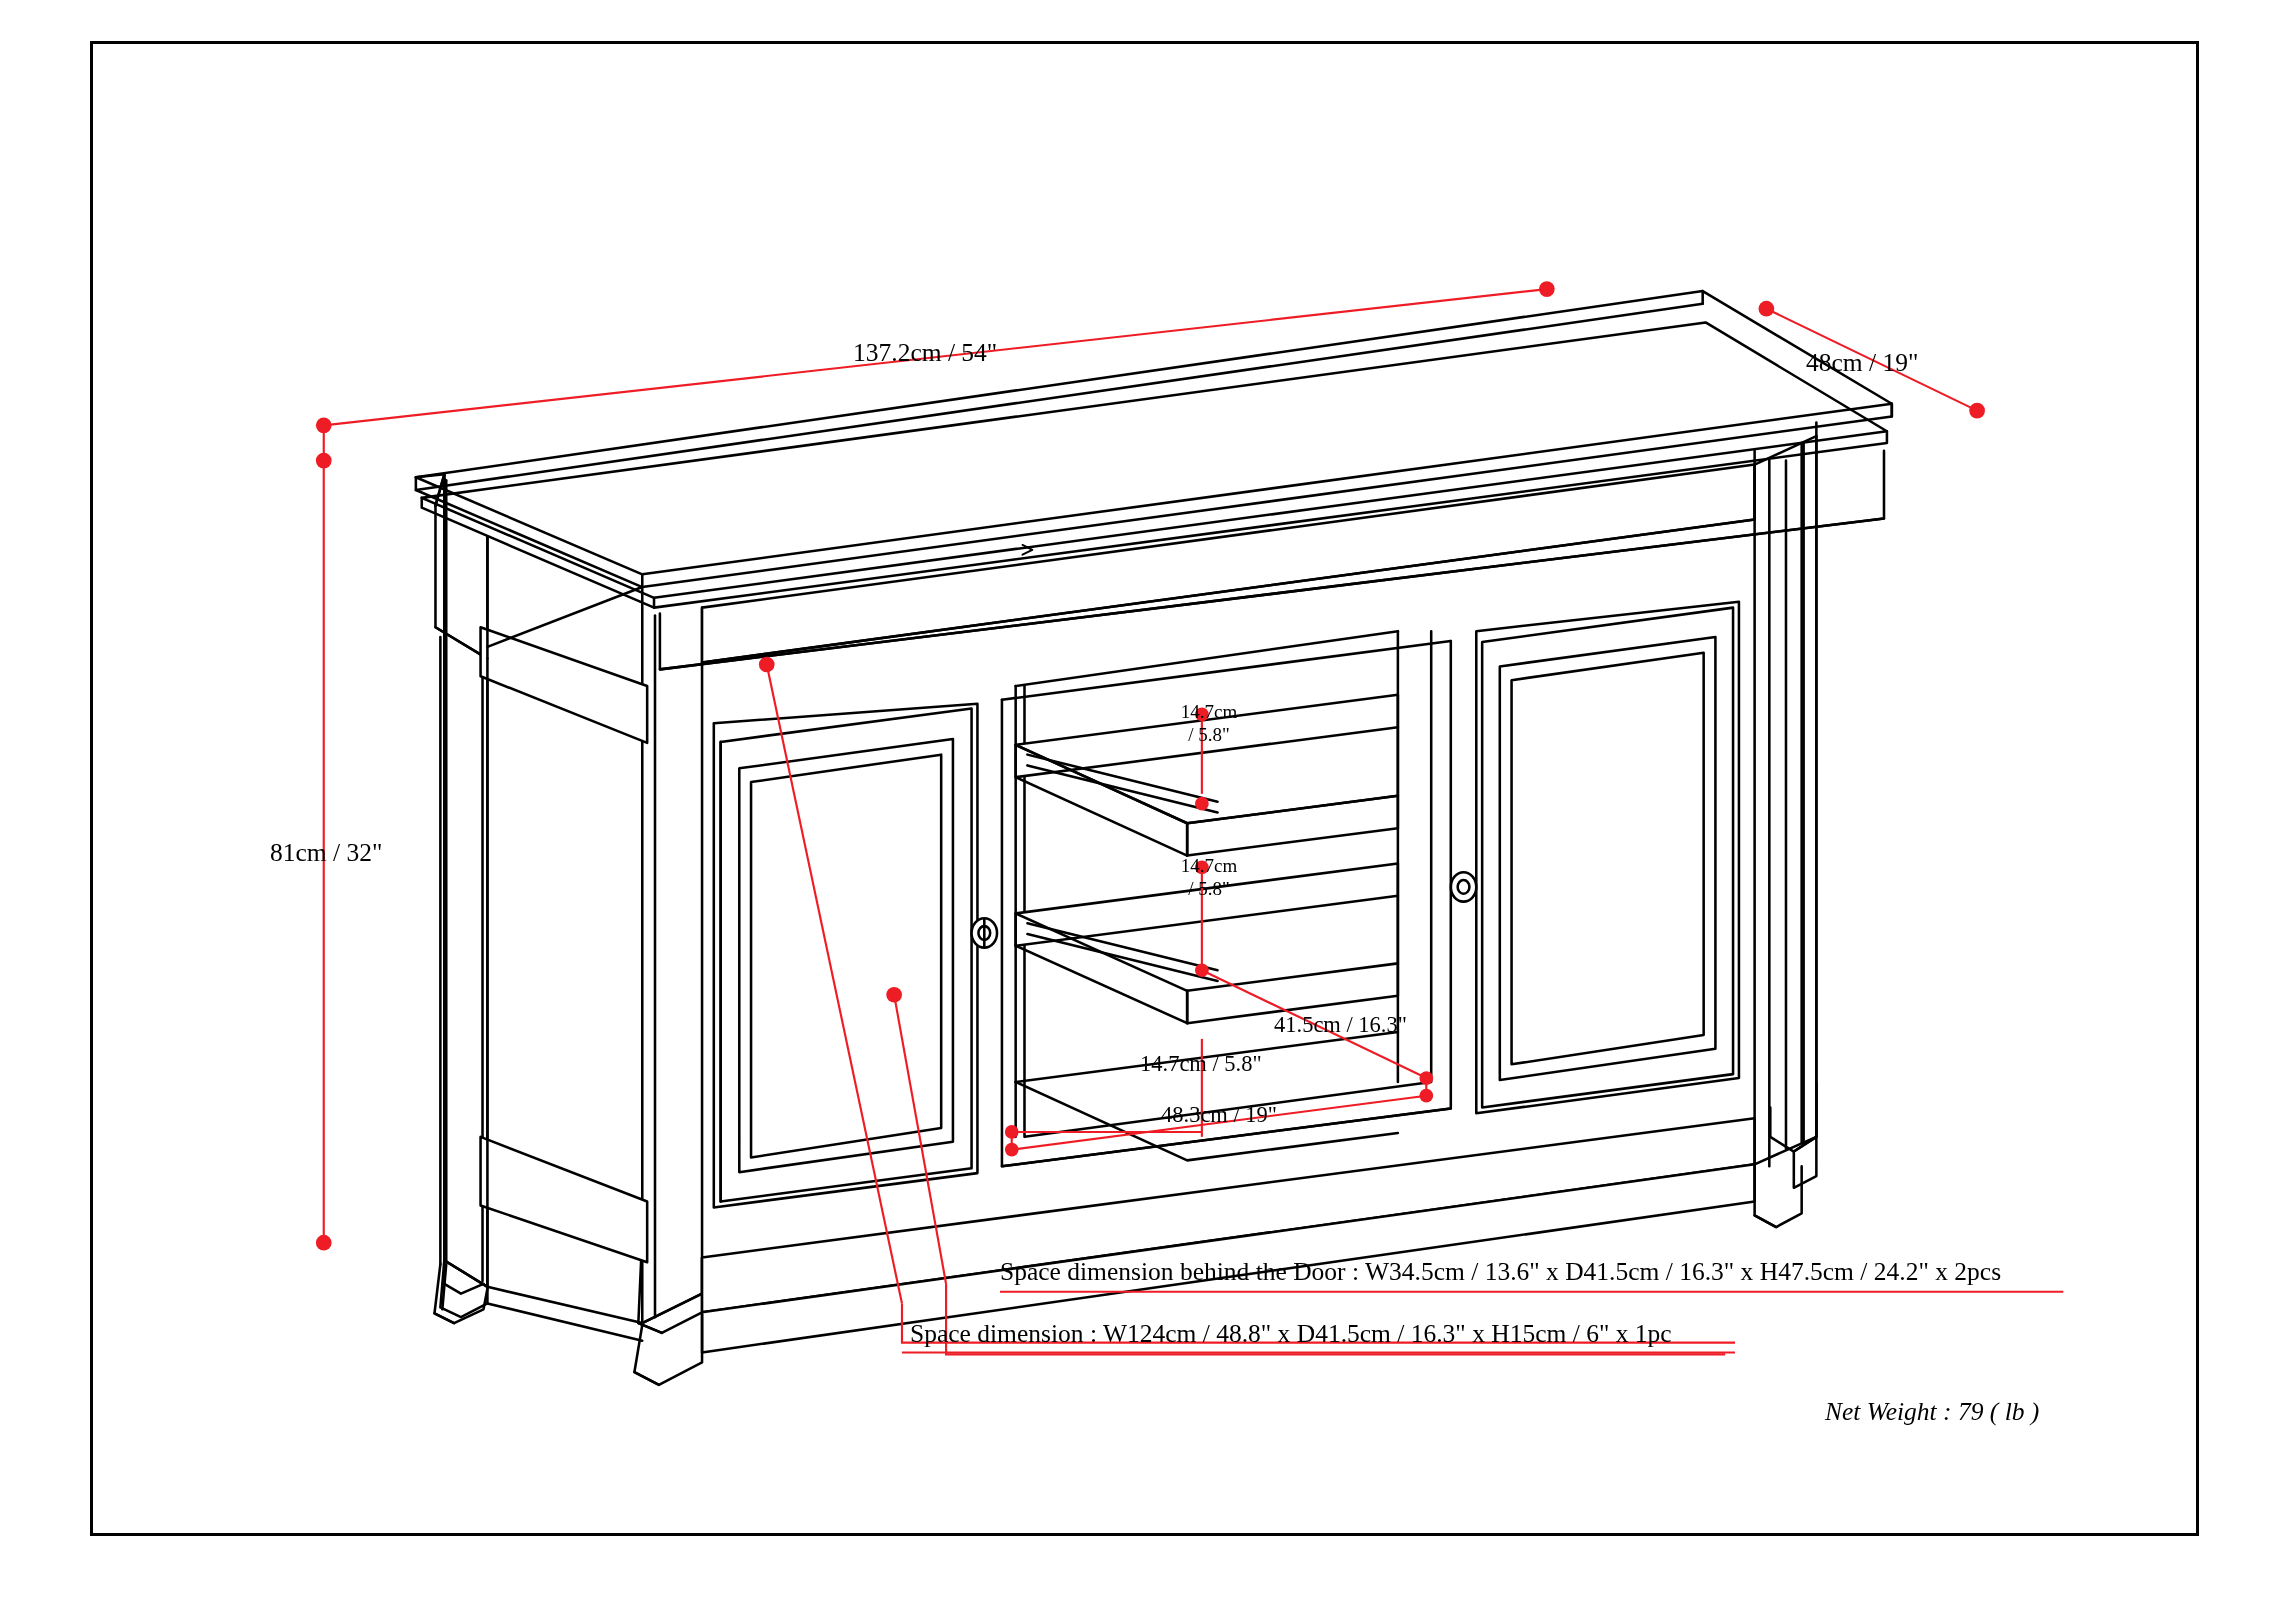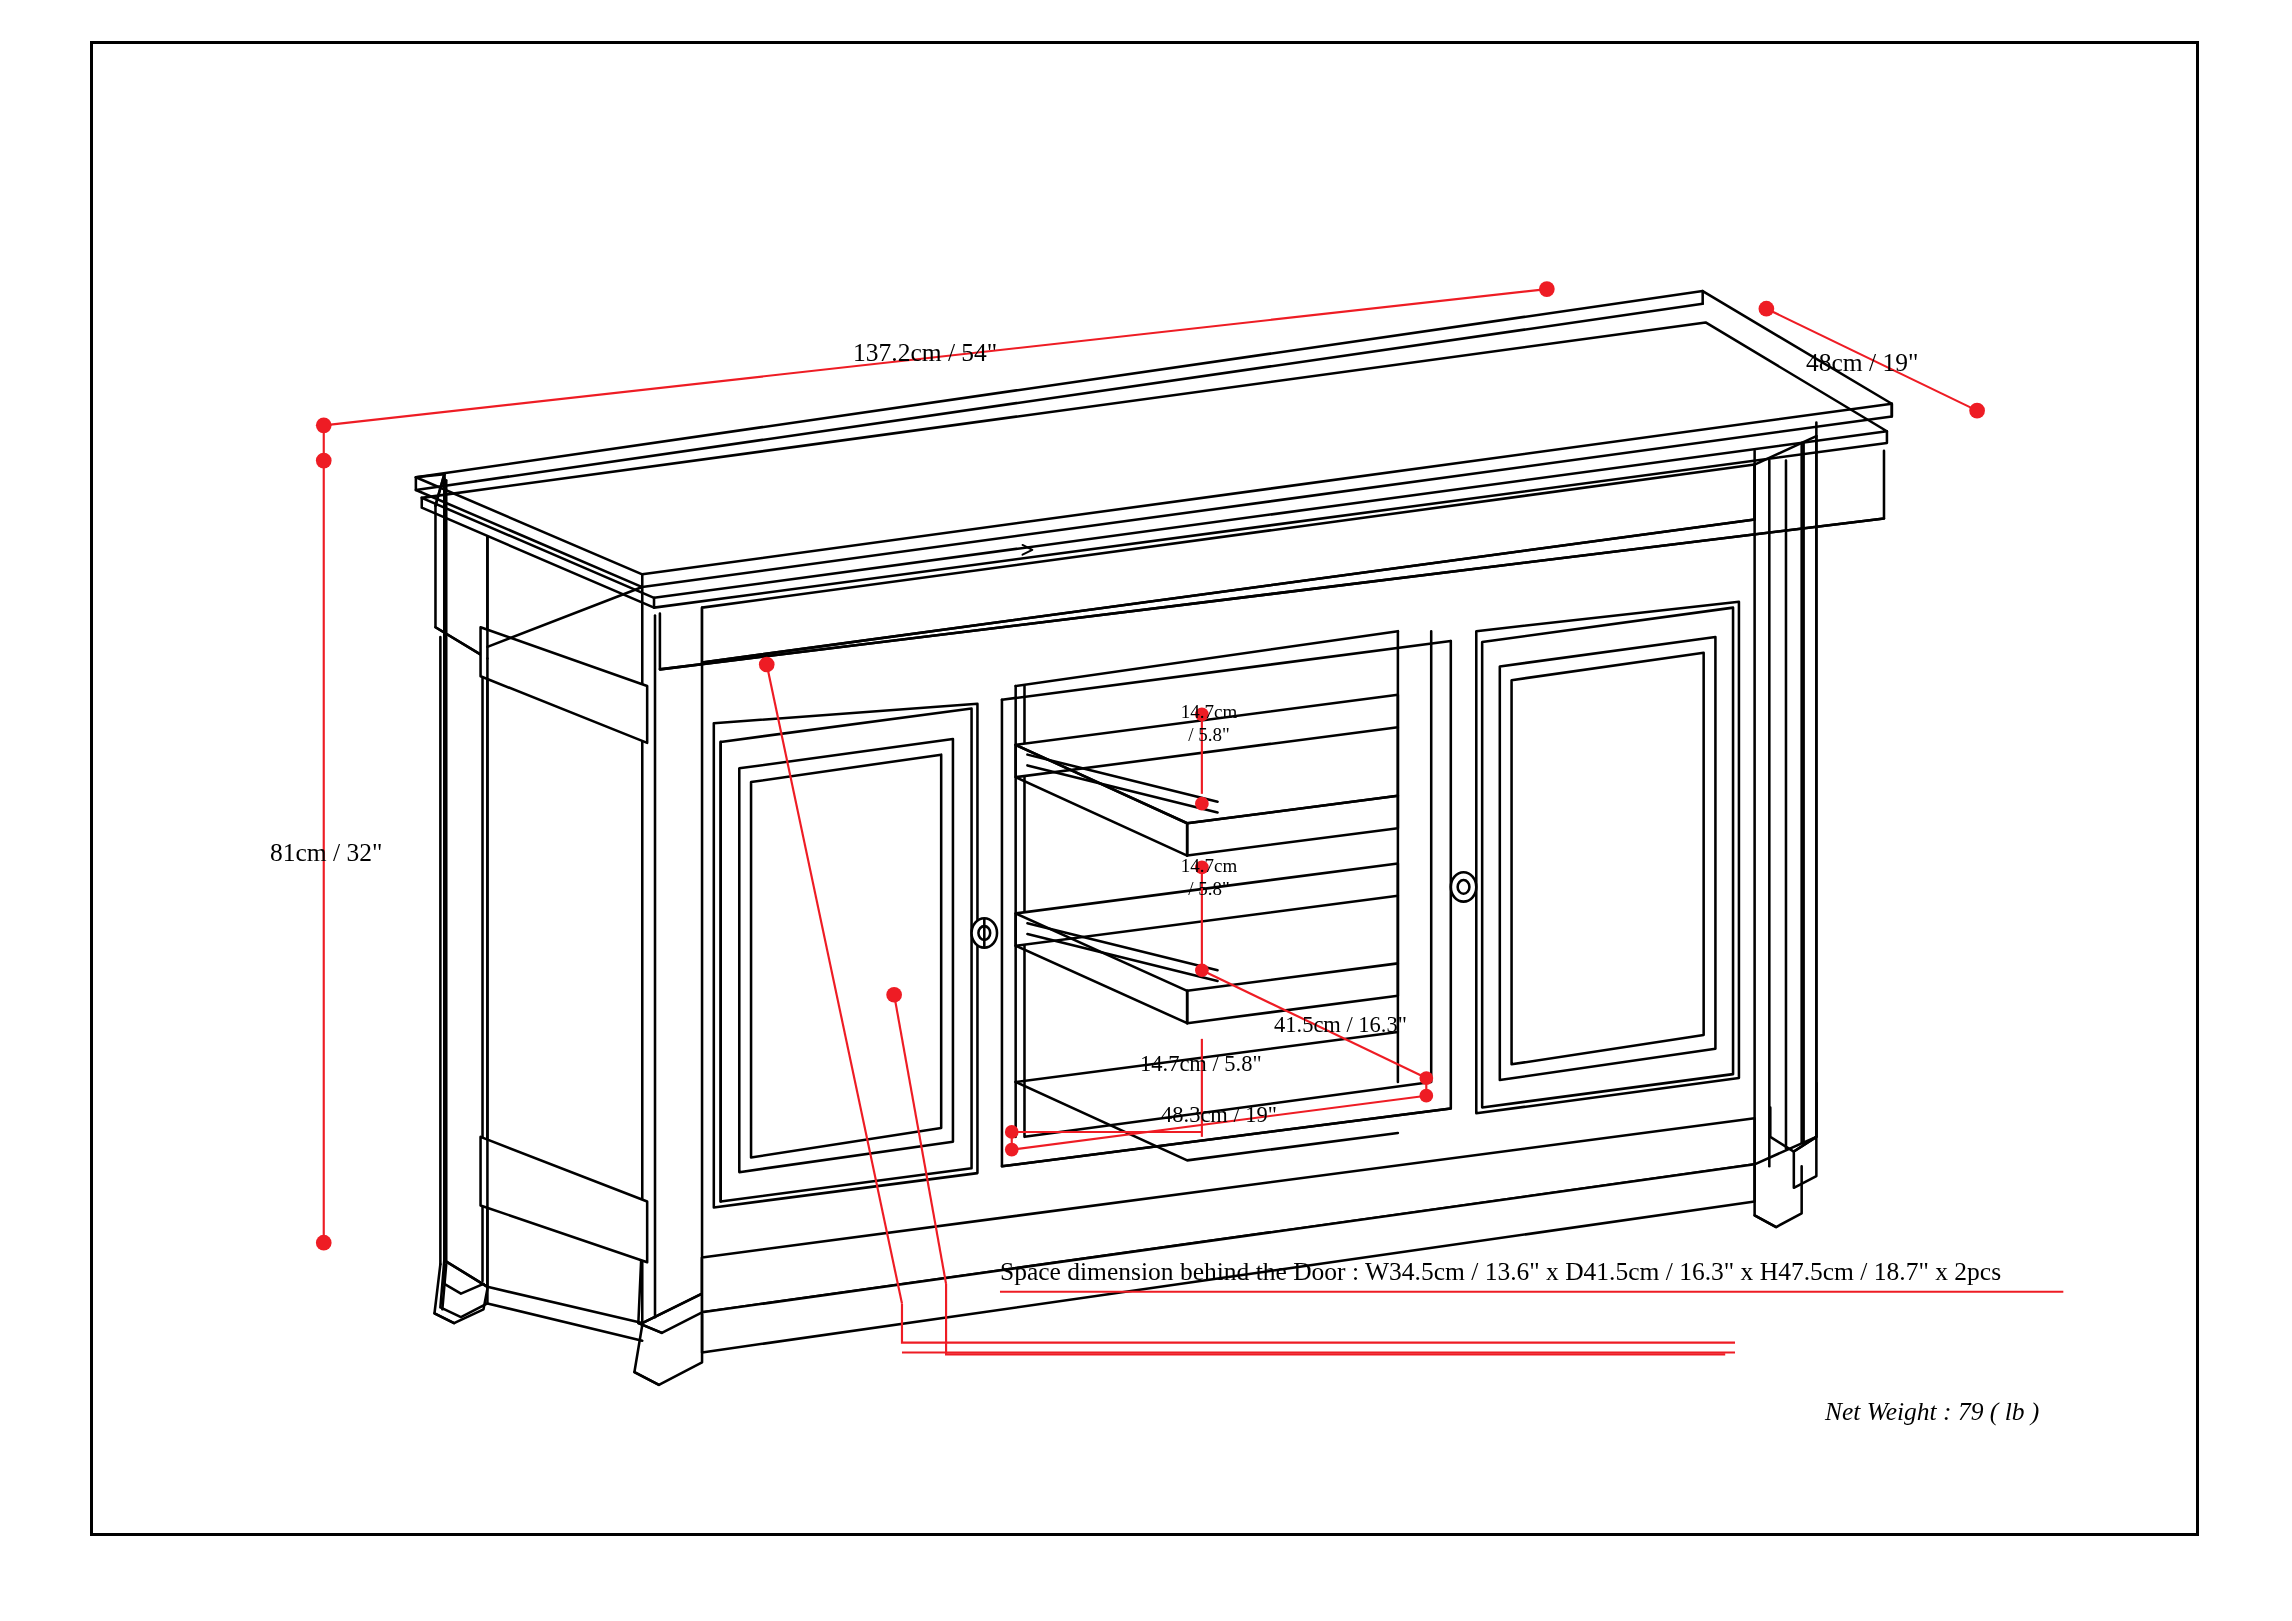--- a/index.html
+++ b/index.html
@@ -288,19 +288,20 @@
     <span>14.7cm</span><br>
     <span>/ 5.8"</span>
   </div>
 
   <div class="dim-label mid-dim" style="left:1274px; top:1012px;">41.5cm / 16.3"</div>
 
   <div class="dim-label mid-dim" style="left:1140px; top:1051px;">14.7cm / 5.8"</div>
 
   <div class="dim-label mid-dim" style="left:1161px; top:1102px;">48.3cm / 19"</div>
 
-  <div class="note note-text" style="left:1000px; top:1257px;">Space dimension behind the Door  : W34.5cm / 13.6" x D41.5cm / 16.3" x H47.5cm / 18.7" x 2pcs</div>
-
+  <div class="note note-text" style="left:1000px; top:1257px;">Space dimension behind the Door  : W34.5cm / 13.6" x D41.5cm / 16.3" x H47.5cm / 24.2" x 2pcs</div>
+
+  <div class="note note-text" style="left:910px; top:1319px;">Space dimension : W124cm / 48.8" x D41.5cm / 16.3" x H15cm / 6" x 1pc</div>
 
   <div class="note weight-text" style="left:1825px; top:1397px;">Net Weight : 79 ( lb )</div>
 
 </div>
 
 
 </body></html>

